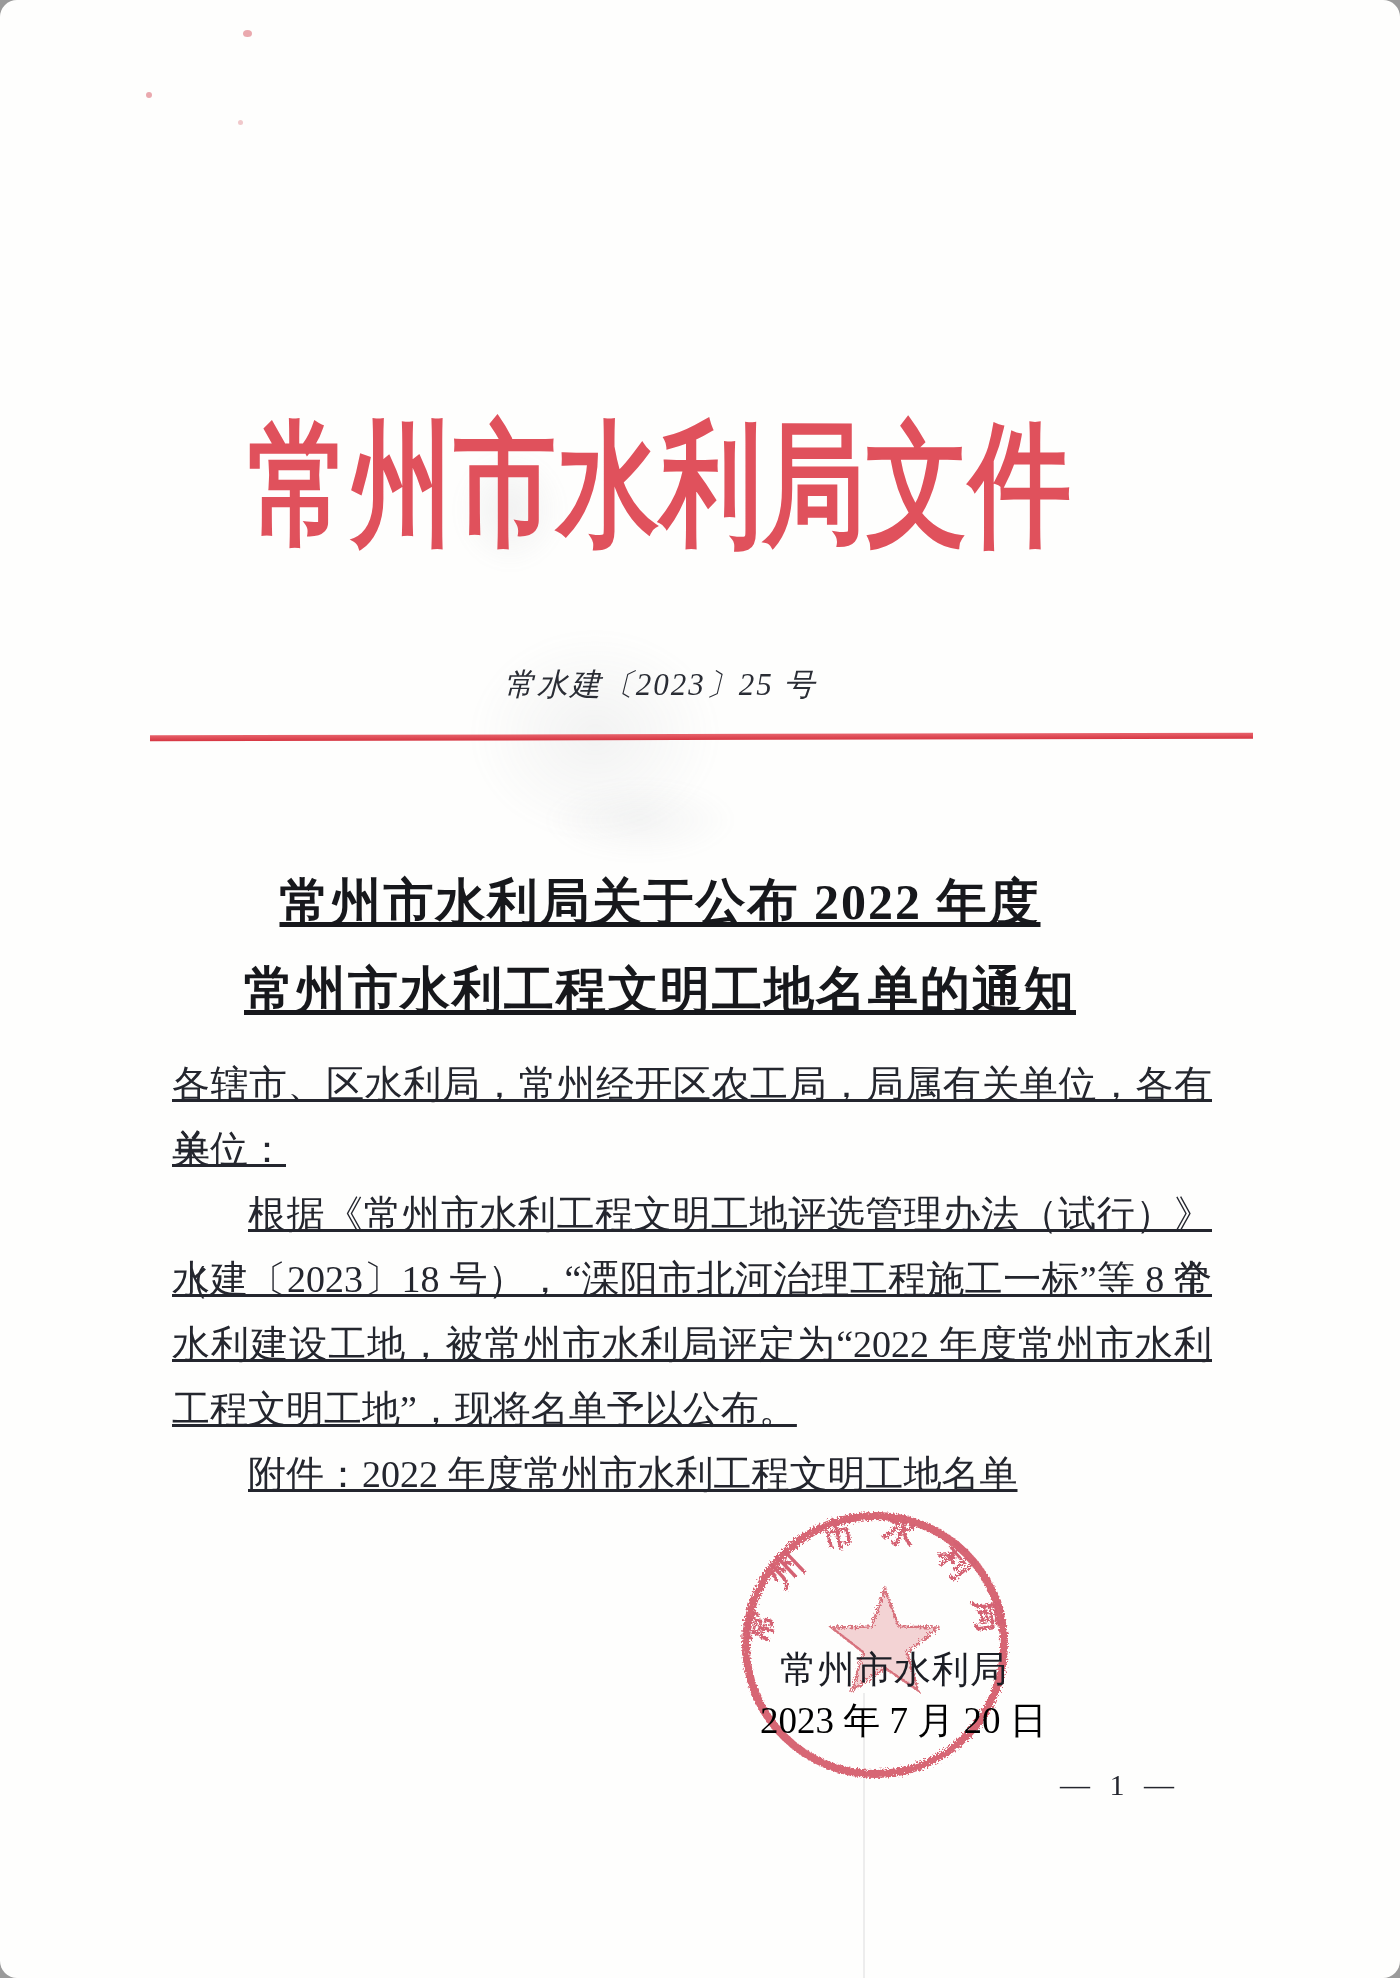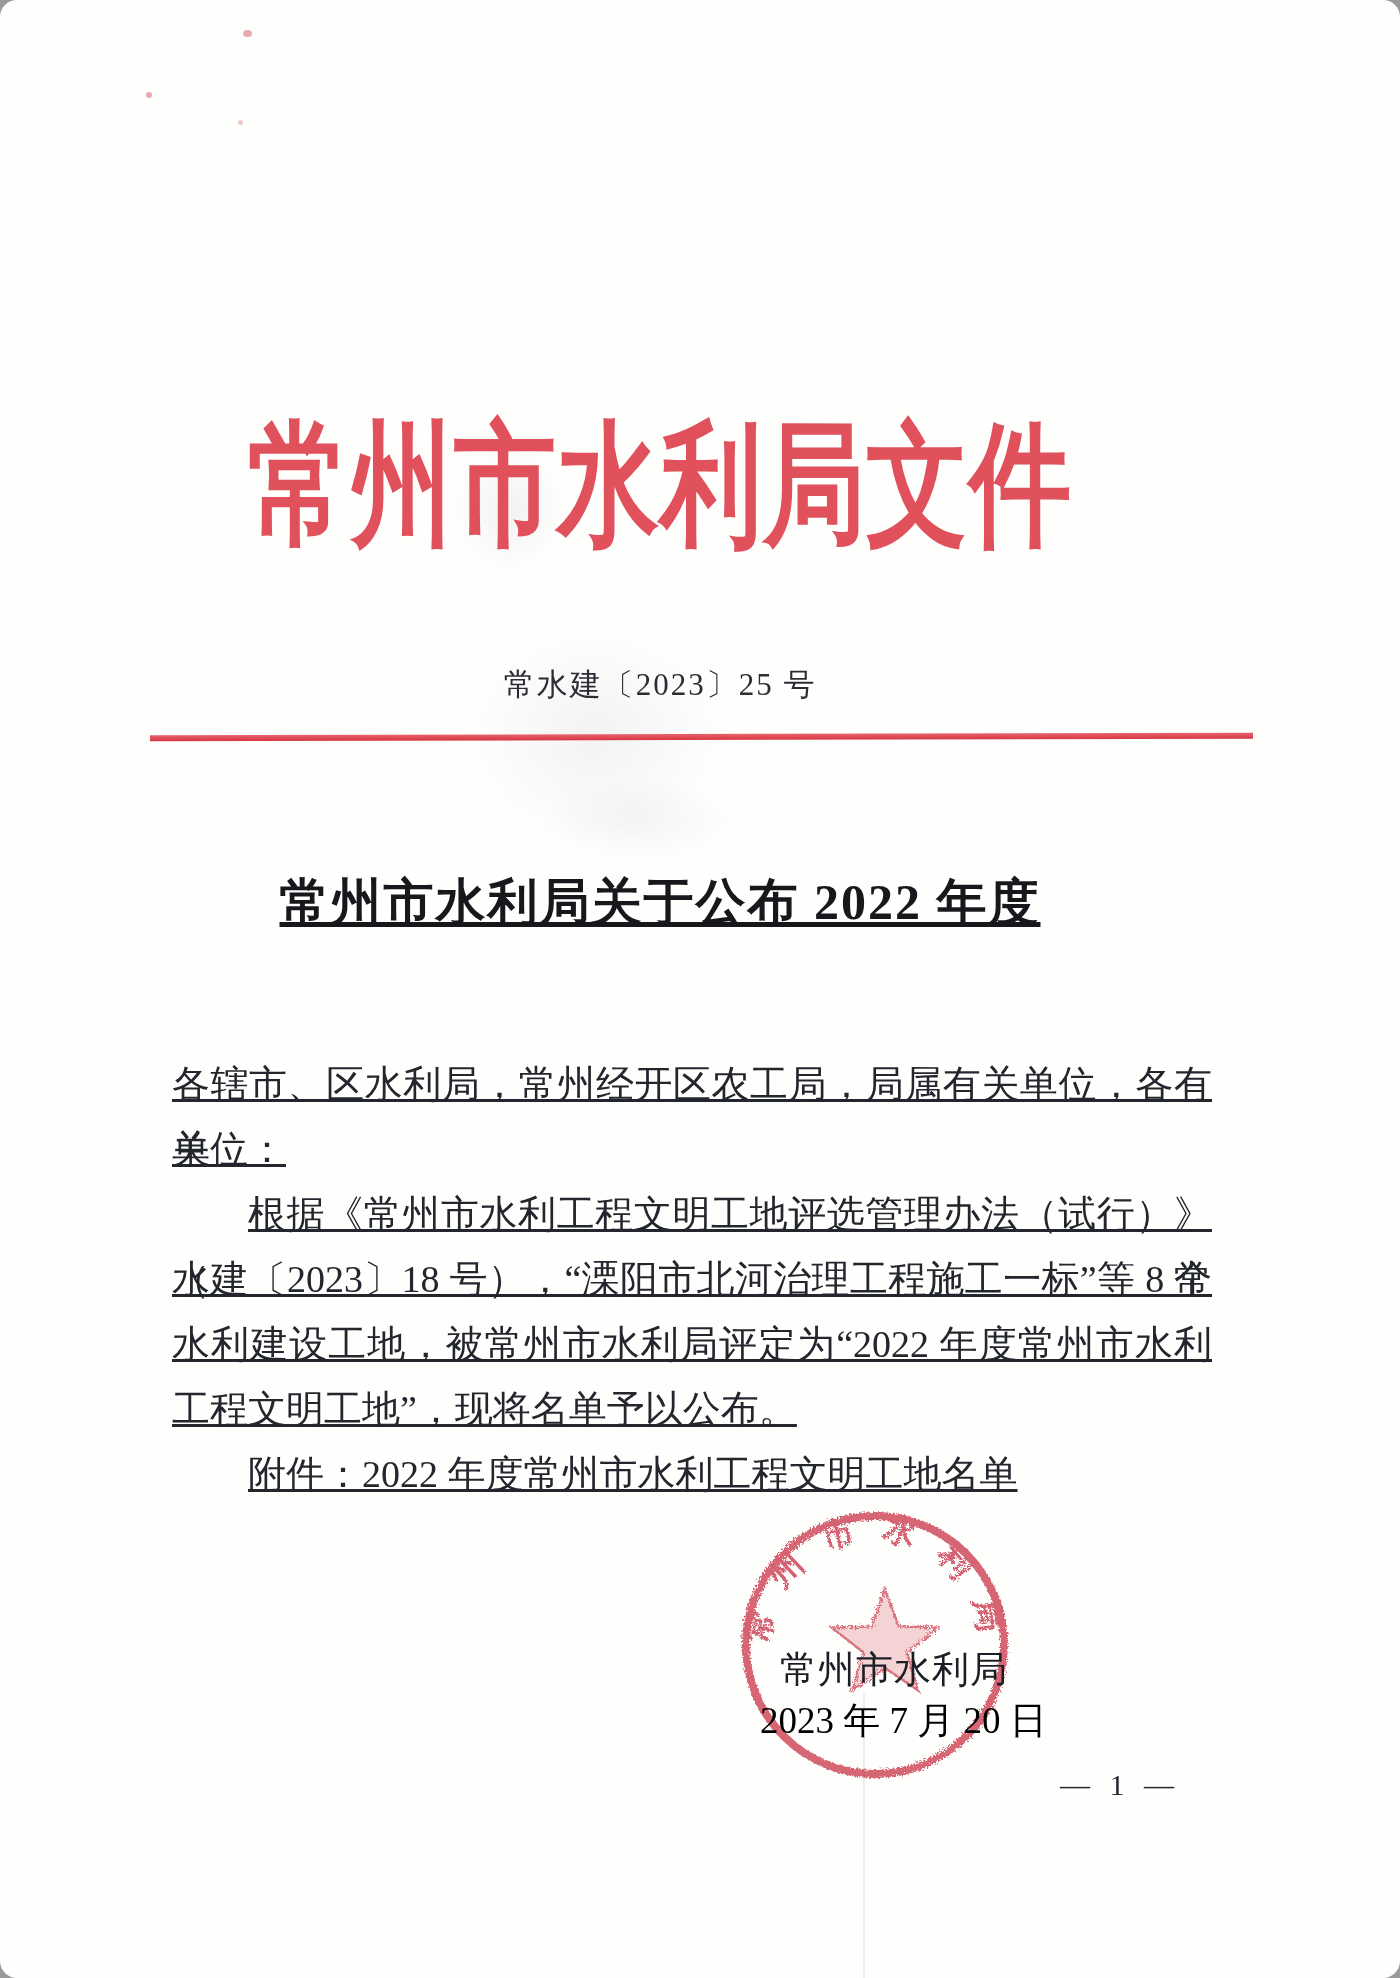--- a/index.html
+++ b/index.html
@@ -20,20 +20,21 @@
     font-size:102px;font-weight:bold;letter-spacing:1px;
     color:#e0515c;
     transform:scaleY(1.32);transform-origin:center top;
     white-space:nowrap;
   }
   .doc-number{
     position:absolute;top:664px;left:0;width:1320px;
     text-align:center;
     font-size:31px;color:#2a2d35;letter-spacing:2px;
     white-space:nowrap;
+    font-style:italic;
   }
   .red-rule{
     position:absolute;top:734px;left:150px;width:1103px;height:6px;
     background:linear-gradient(#e8636c,#d63642);
     transform:rotate(-0.12deg);
   }
   
   .doc-title{
     position:absolute;top:858px;left:0;width:1320px;
     text-align:center;
@@ -92,20 +93,21 @@
   <div class="fold-line"></div>
 
   <div class="red-head">常州市水利局文件</div>
 
   <div class="doc-number">常水建〔2023〕25 号</div>
 
   <div class="red-rule"></div>
 
   <div class="doc-title">
     <div>常州市水利局关于公布 2022 年度</div>
+    <div>常州市水利工程文明工地名单的通知</div>
   </div>
 
   <div class="body-block">
     <div class="body-line fill">各辖市、区水利局，常州经开区农工局，局属有关单位，各有关</div>
     <div class="body-line">单位：</div>
     <div class="body-line fill indent">根据《常州市水利工程文明工地评选管理办法（试行）》（常</div>
     <div class="body-line fill">水建〔2023〕18 号），“溧阳市北河治理工程施工一标”等 8 个</div>
     <div class="body-line fill">水利建设工地，被常州市水利局评定为“2022 年度常州市水利</div>
     <div class="body-line">工程文明工地”，现将名单予以公布。</div>
     <div class="body-line indent">附件：2022 年度常州市水利工程文明工地名单</div>

